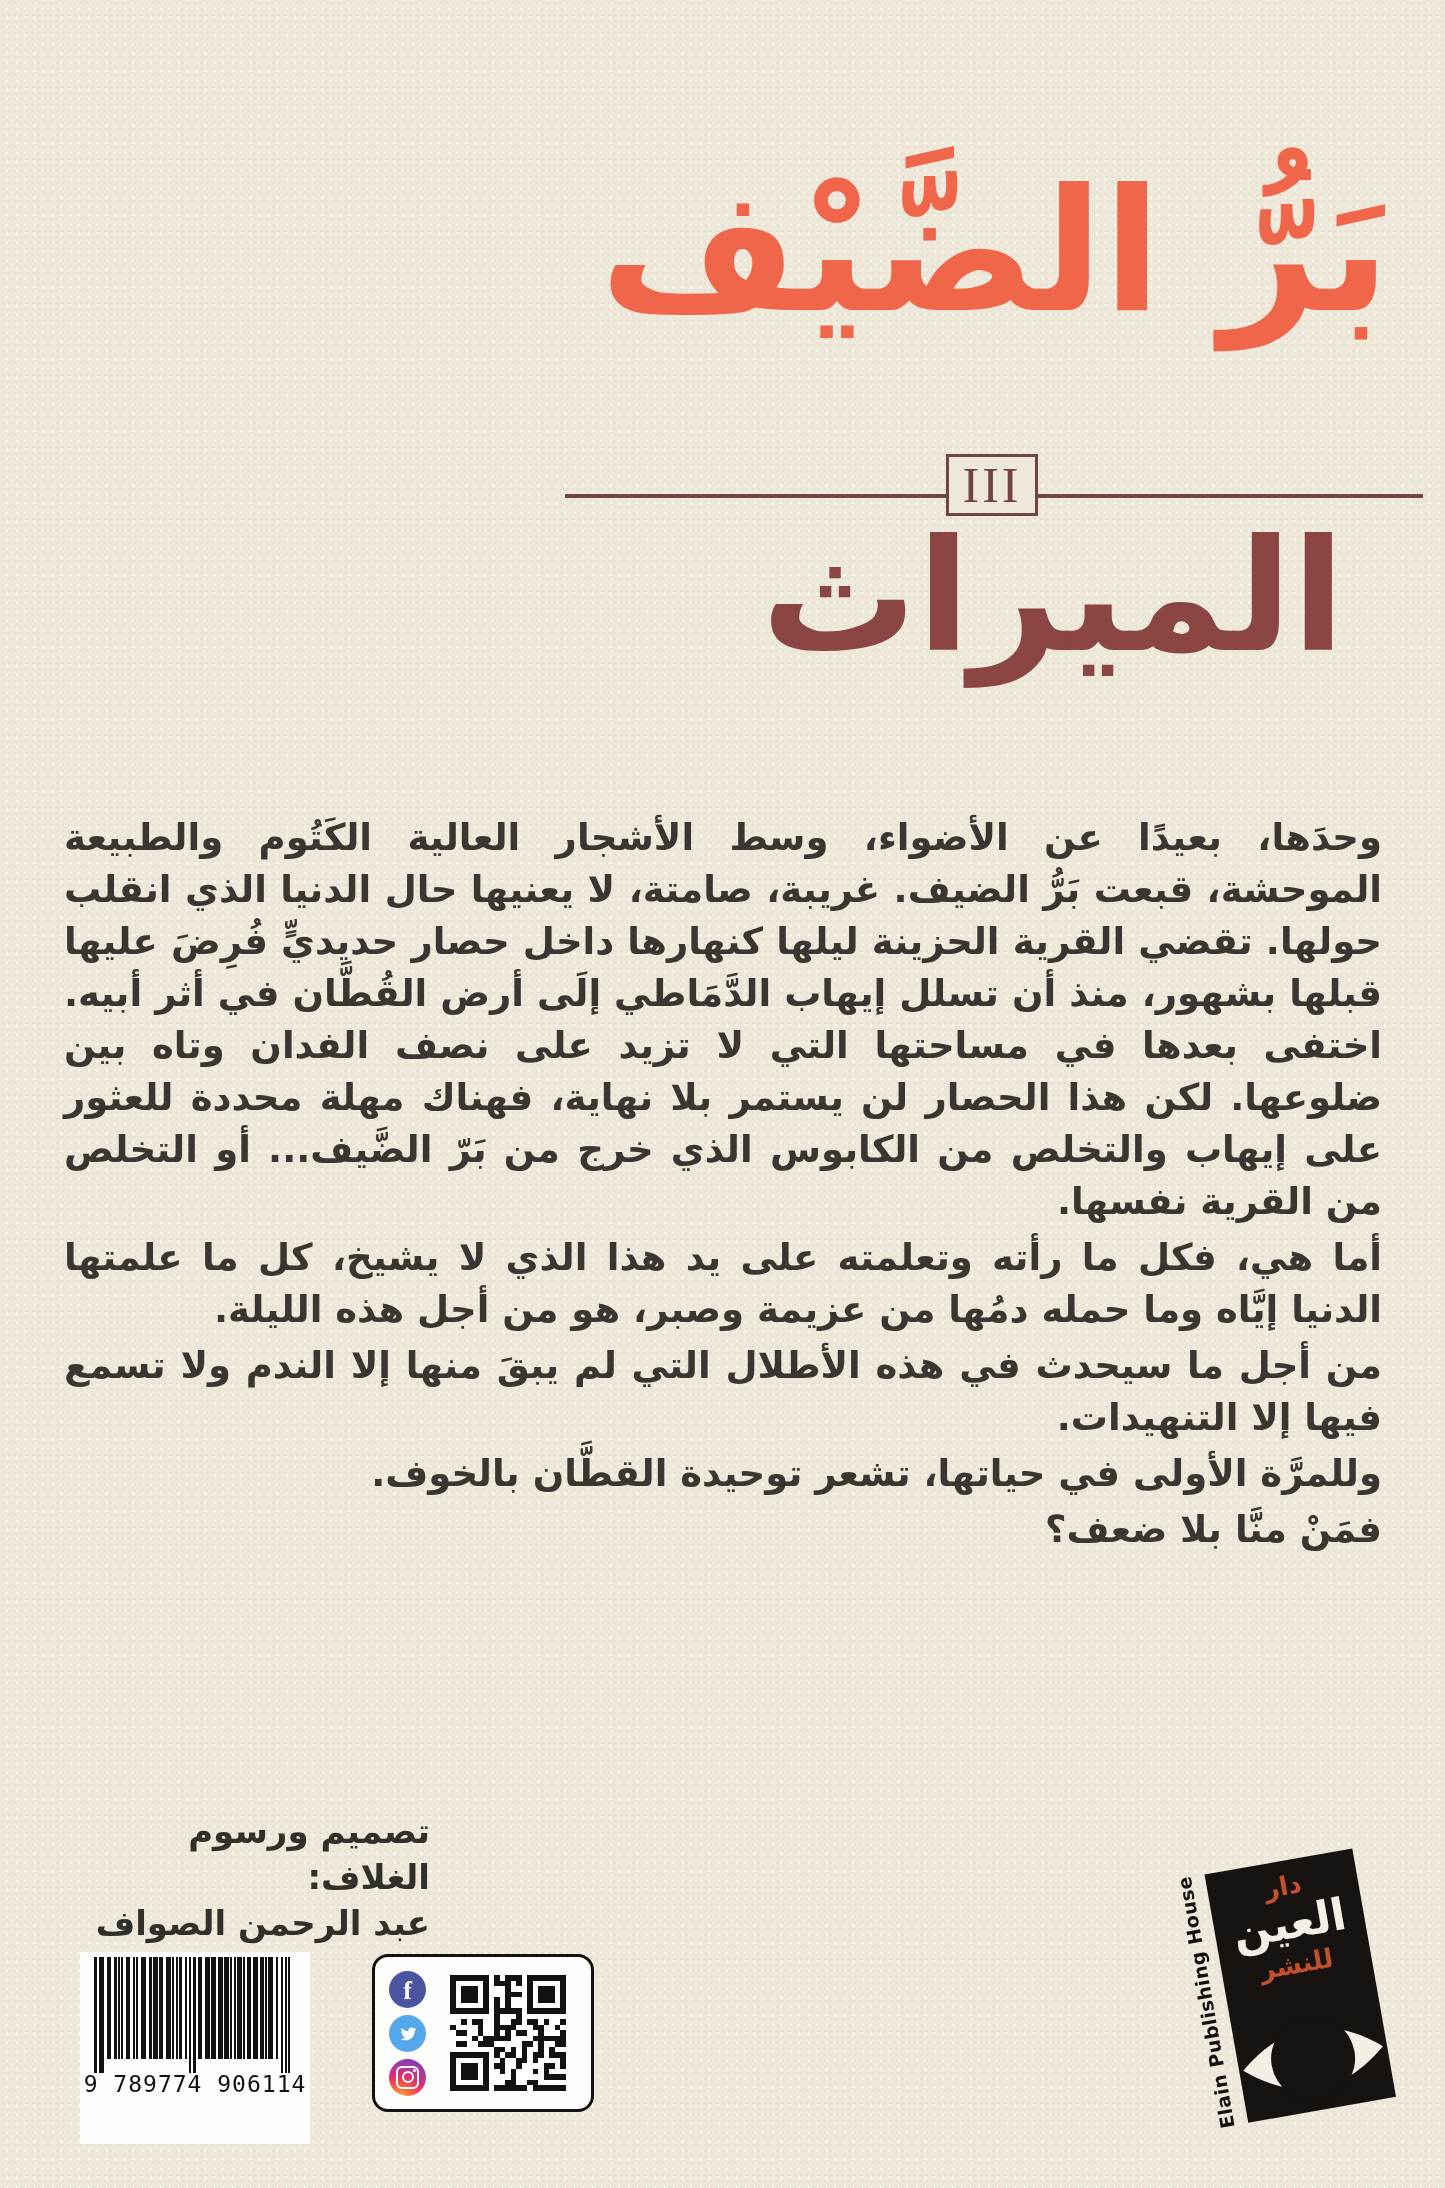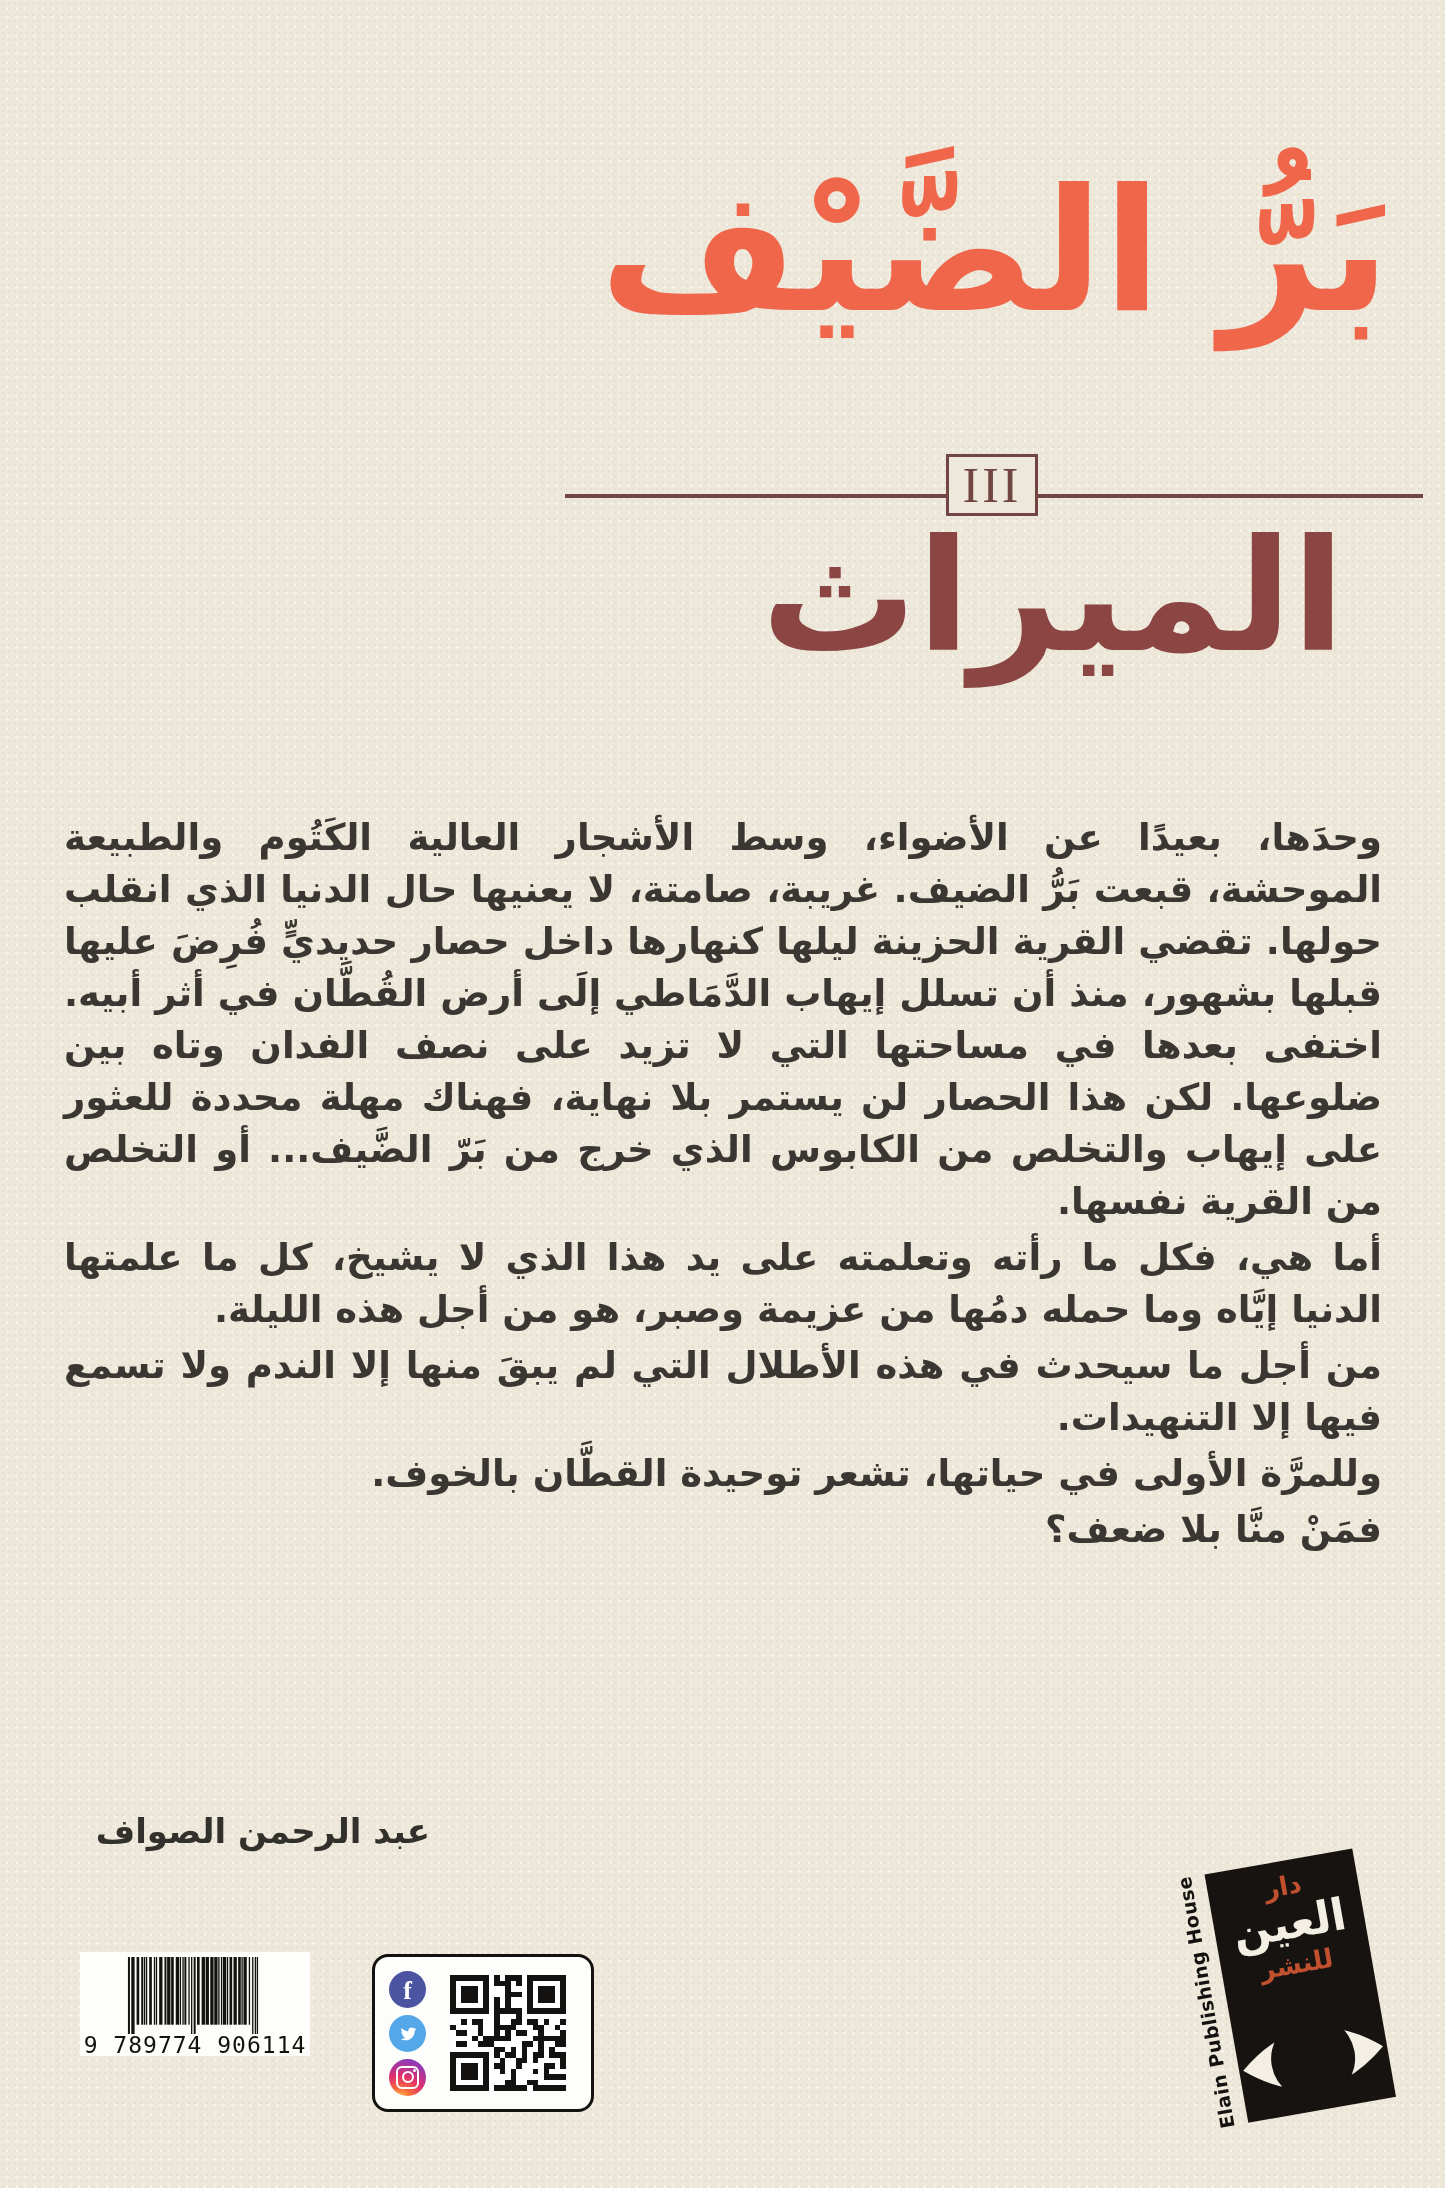--- a/index.html
+++ b/index.html
@@ -53,21 +53,21 @@
   
   .credits{
     top:1808px; left:58px; width:372px;
     direction:rtl; text-align:right;
     font-size:34px; line-height:46px; font-weight:bold;
     color:#32302B;
   }
 
   
   .barcode-box{
-    top:1952px; left:80px; width:230px; height:104px;
+    top:1952px; left:80px; width:230px; height:192px;
     background:#FDFDFB;
     display:flex; flex-direction:column; align-items:center;
   }
   .barcode-box svg{margin-top:5px;}
   .barcode-digits{
     font-family:"DejaVu Sans Mono", monospace;
     font-size:23px; color:#141210; letter-spacing:1px; line-height:22px;
   }
 
   
@@ -128,20 +128,21 @@
 
   <div class="abs synopsis">
     <p>وحدَها، بعيدًا عن الأضواء، وسط الأشجار العالية الكَتُوم والطبيعة الموحشة، قبعت بَرُّ الضيف. غريبة، صامتة، لا يعنيها حال الدنيا الذي انقلب حولها. تقضي القرية الحزينة ليلها كنهارها داخل حصار حديديٍّ فُرِضَ عليها قبلها بشهور، منذ أن تسلل إيهاب الدَّمَاطي إلَى أرض القُطَّان في أثر أبيه. اختفى بعدها في مساحتها التي لا تزيد على نصف الفدان وتاه بين ضلوعها. لكن هذا الحصار لن يستمر بلا نهاية، فهناك مهلة محددة للعثور على إيهاب والتخلص من الكابوس الذي خرج من بَرّ الضَّيف... أو التخلص من القرية نفسها.</p>
     <p>أما هي، فكل ما رأته وتعلمته على يد هذا الذي لا يشيخ، كل ما علمتها الدنيا إيَّاه وما حمله دمُها من عزيمة وصبر، هو من أجل هذه الليلة.</p>
     <p>من أجل ما سيحدث في هذه الأطلال التي لم يبقَ منها إلا الندم ولا تسمع فيها إلا التنهيدات.</p>
     <p>وللمرَّة الأولى في حياتها، تشعر توحيدة القطَّان بالخوف.</p>
     <p>فمَنْ منَّا بلا ضعف؟</p>
   </div>
 
   <div class="abs credits">
+    <div>تصميم ورسوم الغلاف:</div>
     <div>عبد الرحمن الصواف</div>
   </div>
 
   <div class="abs barcode-box">
     <svg id="barcode-bars" width="214" height="116" viewBox="0 0 214 116" fill="#141210">
         <rect x="6" y="0" width="3" height="116"></rect>
         <rect x="11" y="0" width="5" height="116"></rect>
         <rect x="19" y="0" width="4" height="102"></rect>
         <rect x="26" y="0" width="3" height="102"></rect>
         <rect x="30" y="0" width="2" height="102"></rect>

